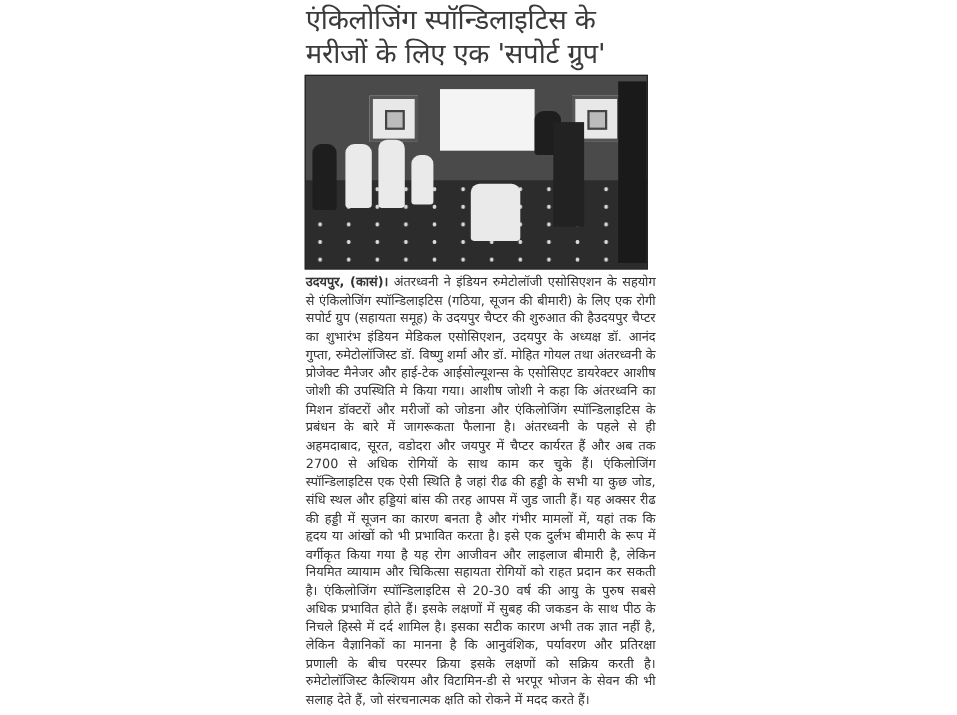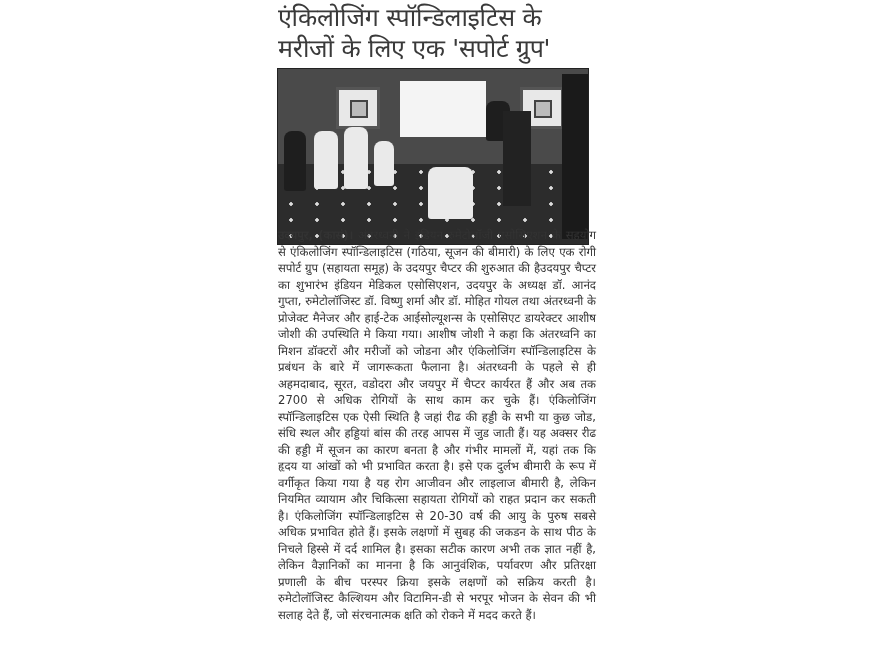--- a/index.html
+++ b/index.html
@@ -14,21 +14,21 @@
   .photo .screen { position:absolute; left:122px; top:12px; width:86px; height:56px; background:#f4f4f4; }
   .photo .frame { position:absolute; top:18px; width:38px; height:36px; background:#e8e8e8; border:3px solid #555; }
   .photo .frame::after { content:""; position:absolute; left:11px; top:10px; width:14px; height:14px; border:2px solid #444; background:#bbb; }
   .photo .floor { position:absolute; left:0; top:95px; width:100%; height:80px; background:#2c2c2c;
                   background-image: radial-gradient(circle, #dcdcdc 1.5px, transparent 2px);
                   background-size:26px 16px; }
   .photo .person { position:absolute; background:#eaeaea; border-radius:8px 8px 3px 3px; }
   .photo .dark { background:#1e1e1e; }
   .photo .podium { position:absolute; left:225px; top:42px; width:28px; height:95px; background:#222; }
   .photo .banner { position:absolute; right:0; top:5px; width:26px; height:165px; background:#1a1a1a; }
-  .body-text { position:absolute; left:8px; top:227px; width:318px; margin:0;
+  .body-text { position:absolute; left:8px; top:248px; width:318px; margin:0;
                font-size:11.6px; line-height:16.5px; text-align:justify; color:#333; }
   .body-text .dateline { font-weight:bold; }
 </style>
 </head>
 <body>
 
 <div class="clip">
   <h1 class="headline">एंकिलोजिंग स्पॉन्डिलाइटिस के मरीजों के लिए एक 'सपोर्ट ग्रुप' बनाया</h1>
 
   <div class="photo">

